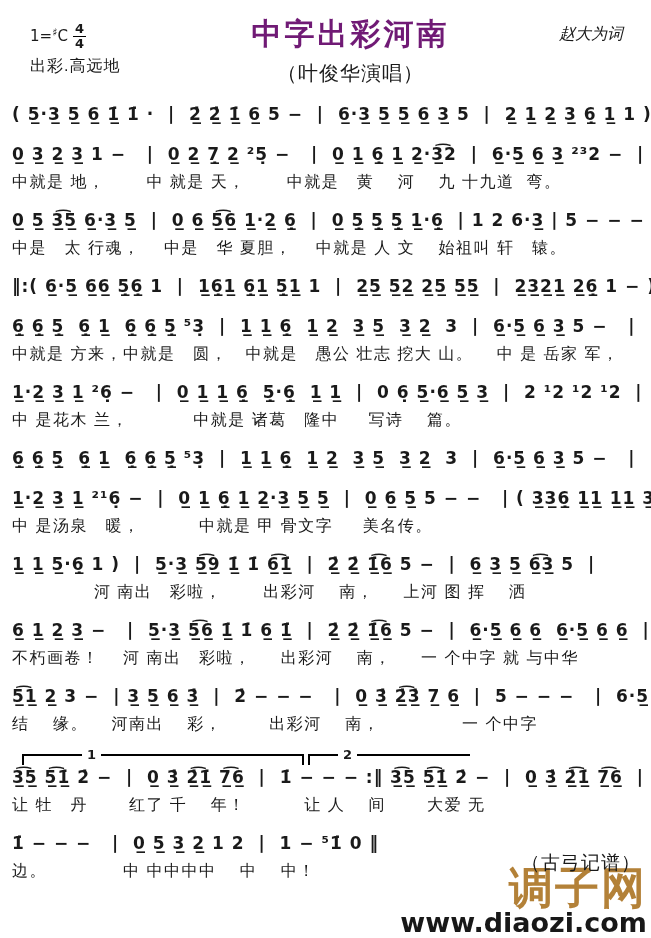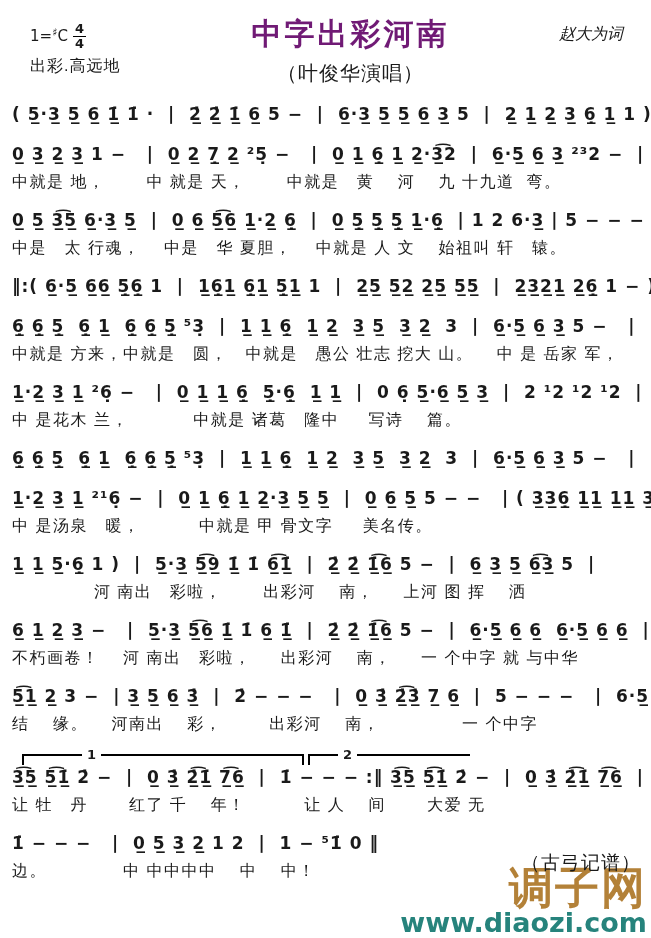--- a/index.html
+++ b/index.html
@@ -44,21 +44,21 @@
   .volta.v2{left:296px;width:160px;border-left:2px solid #000;}
   .vnum{position:absolute;top:-10px;background:#fff;padding:0 5px;
         font-family:"DejaVu Sans",sans-serif;font-weight:bold;font-size:13px;line-height:17px;}
   .volta.v1 .vnum{left:58px;}
   .volta.v2 .vnum{left:28px;}
   
   .transcriber{position:absolute;right:10px;bottom:62px;font-size:19px;letter-spacing:1px;z-index:3;margin-left:17px;}
   .wm-name{position:absolute;right:4px;bottom:28px;font-size:44px;font-weight:bold;
            color:#a16207;opacity:.8;letter-spacing:2px;z-index:1;line-height:1;}
   .wm-url{position:absolute;right:4px;bottom:2px;font-size:27px;font-weight:bold;
-          color:#0f766e;opacity:.9;z-index:2;line-height:1;font-family:"DejaVu Sans",sans-serif;}
+          color:#000000;opacity:.9;z-index:2;line-height:1;font-family:"DejaVu Sans",sans-serif;}
 </style>
 </head>
 <body>
 
 <div class="sheet">
 
   <header class="hdr">
     <div class="hdr-left">
       <div class="keysig">
         <span>1= </span>

